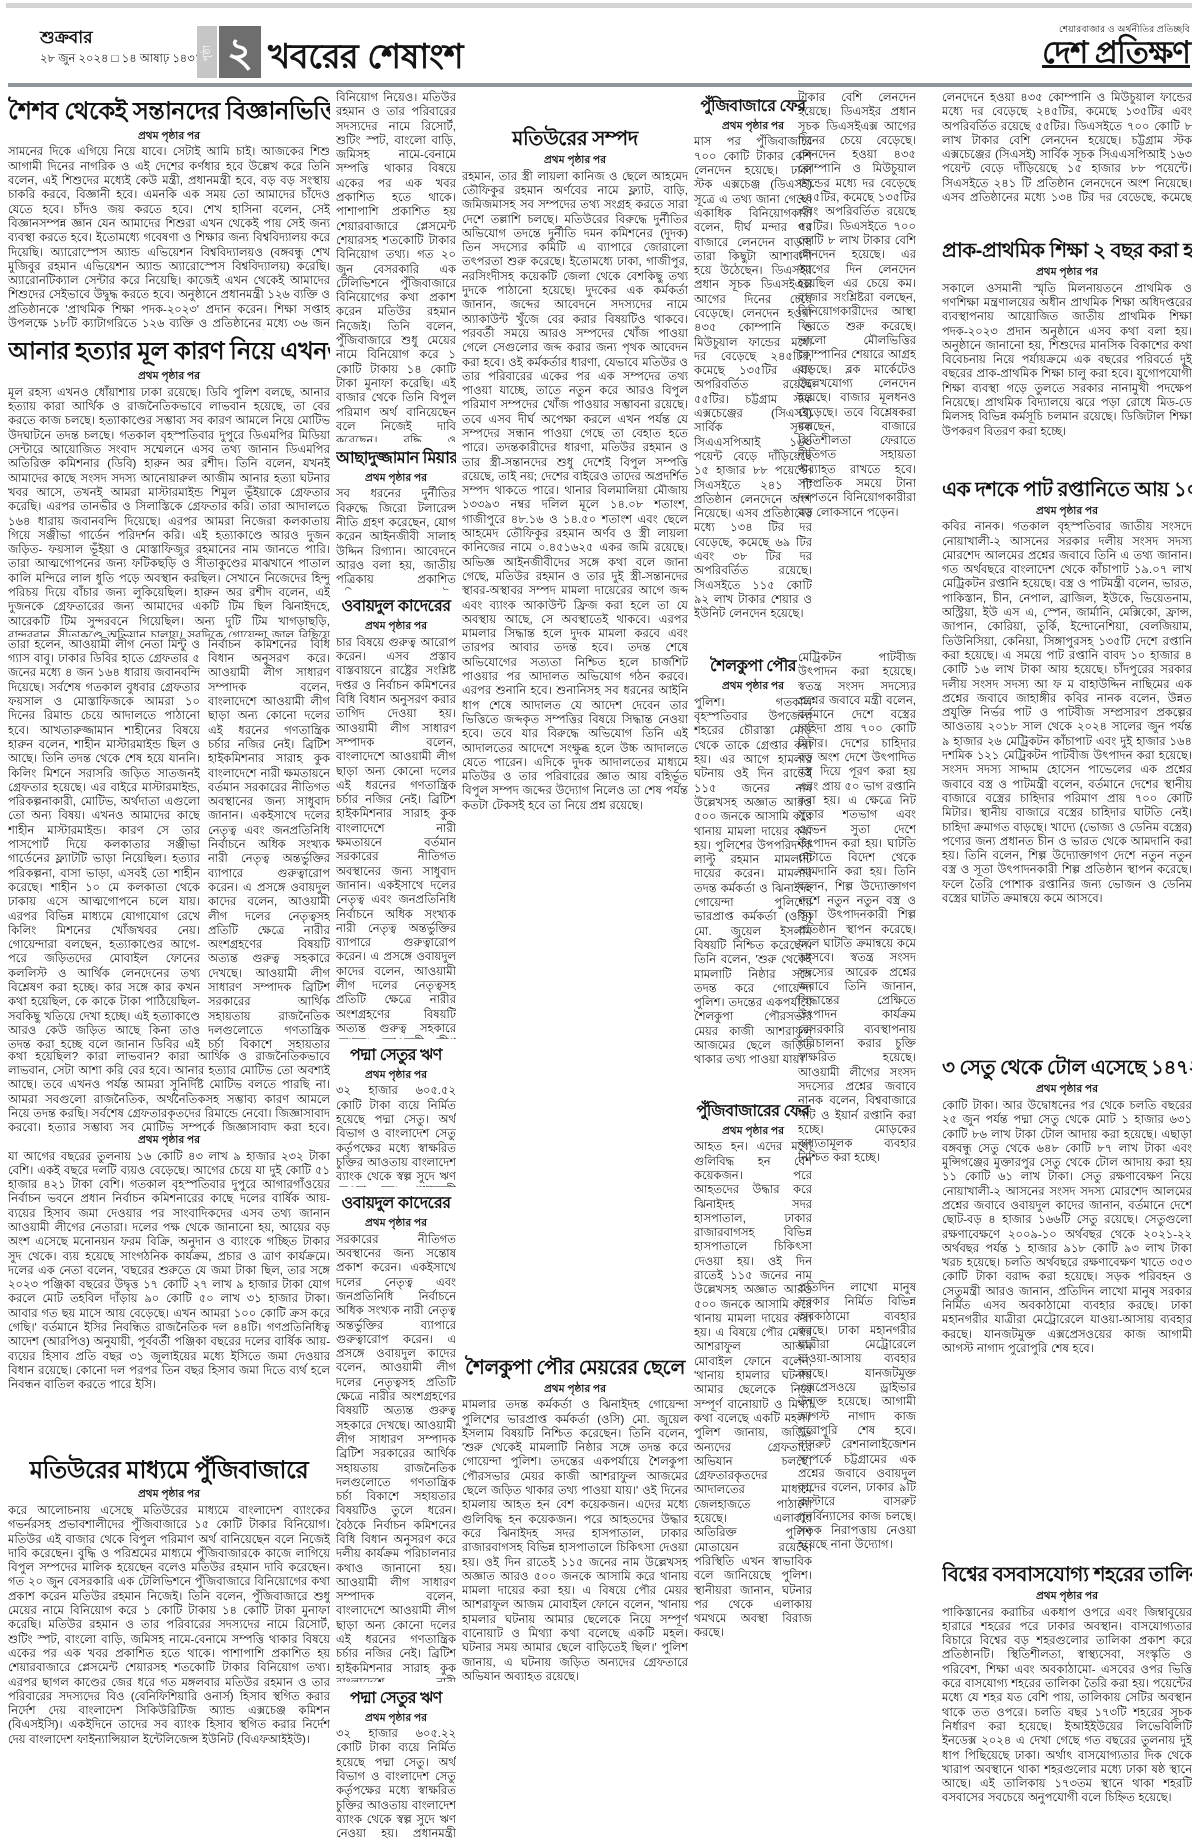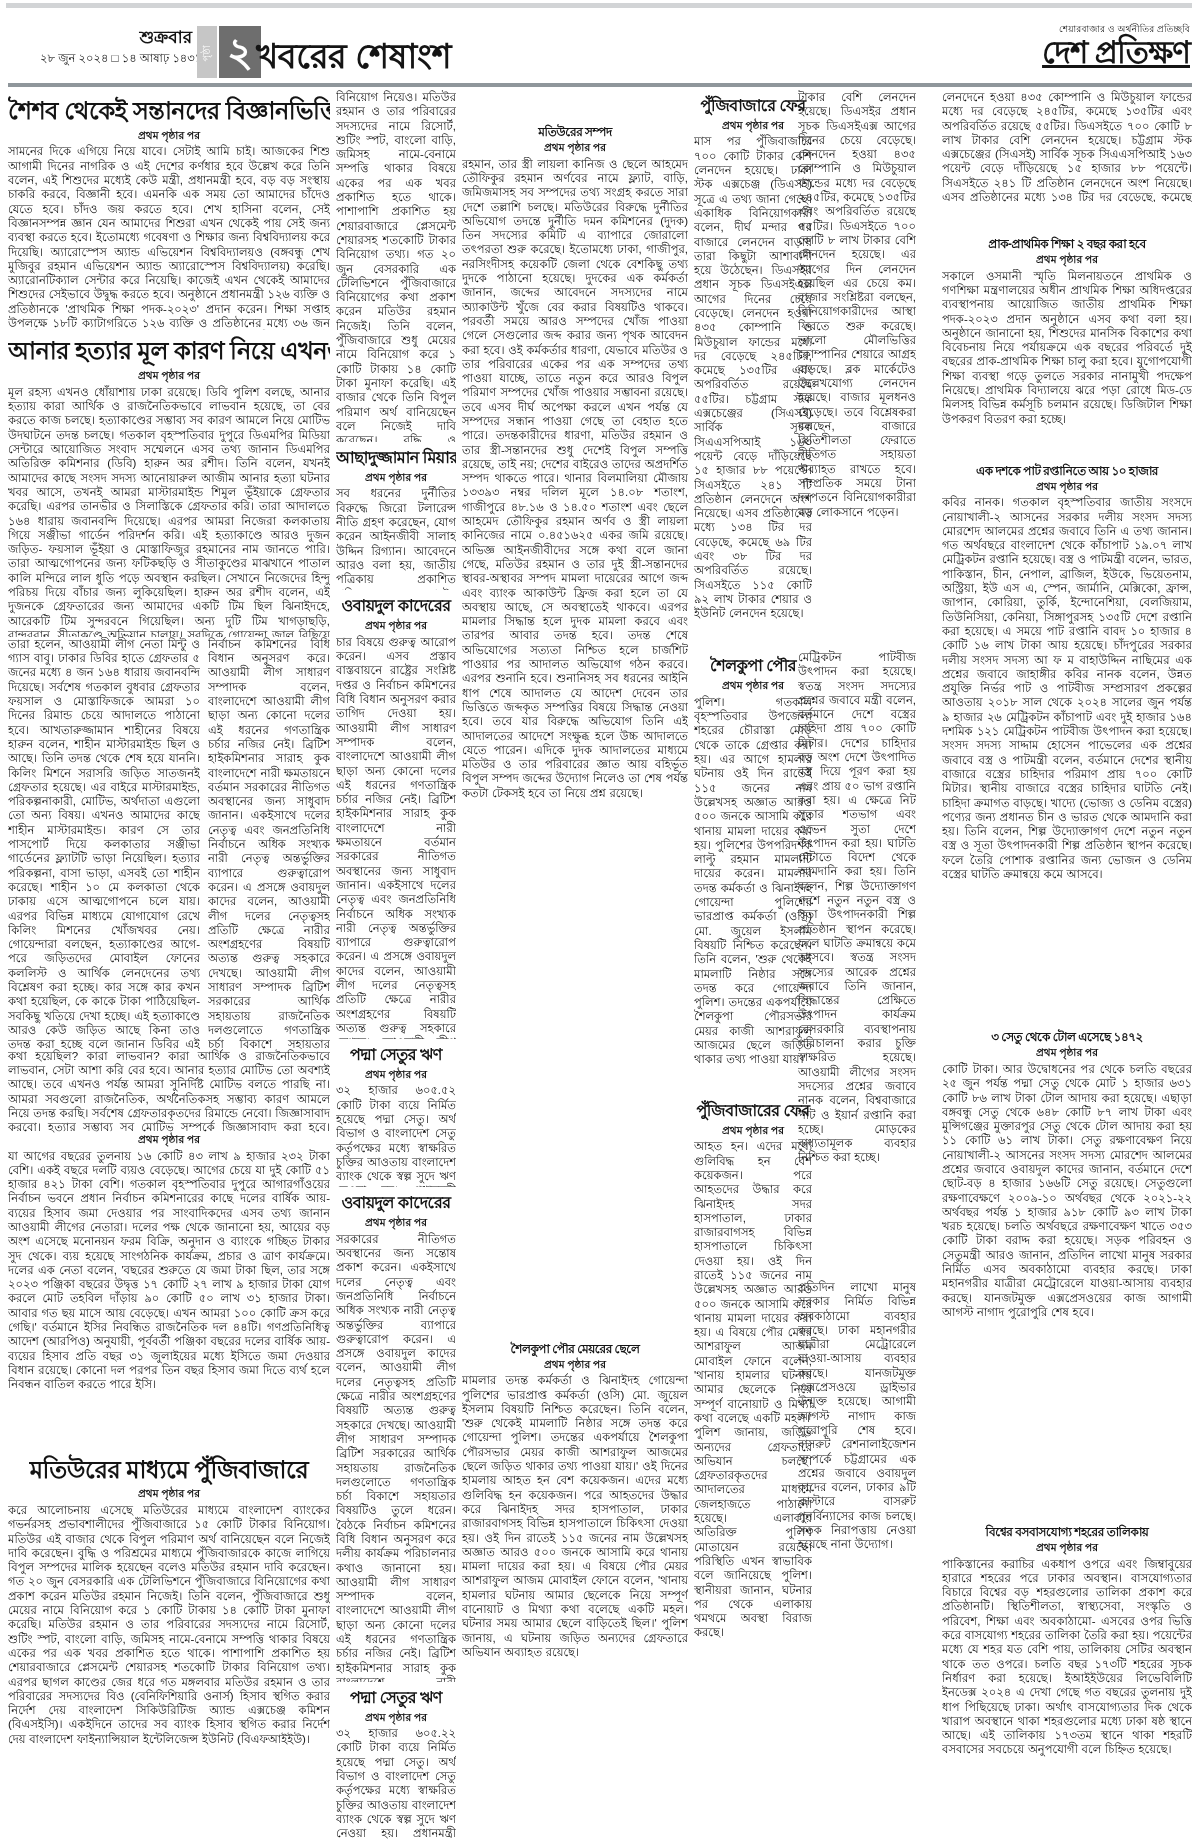--- a/index.html
+++ b/index.html
@@ -1,46 +1,46 @@
 <!DOCTYPE html>
 <html lang="bn"><head>
 <meta charset="utf-8">
 <style>
   html,body{margin:0;padding:0;background:#e8e8e8;}
   .page{position:relative;width:1200px;height:1843px;background:#ffffff;margin:0 auto;
         font-family:"Liberation Sans",sans-serif;color:#141414;overflow:hidden;}
   .top-hairline{position:absolute;left:6px;top:3px;width:1186px;height:5px;background:#d2d4d6;}
   
   .header{position:absolute;left:0;top:10px;width:1200px;height:74px;}
-  .dateblock{position:absolute;left:40px;top:18px;width:152px;text-align:right;}
+  .dateblock{position:absolute;left:40px;top:18px;width:152px;}
   .weekday{font-weight:bold;font-size:17px;line-height:1.2;}
   .dateline{font-size:11.5px;margin-top:2px;white-space:nowrap;}
   .pagelabel-box{position:absolute;left:197px;top:16px;width:20px;height:52px;background:#c6c6c6;}
   .pagelabel-box span{position:absolute;left:-14px;top:19px;display:block;width:48px;
       transform:rotate(-90deg);font-size:10px;color:#ffffff;text-align:center;}
   .pagenum-box{position:absolute;left:219px;top:16px;width:42px;height:52px;background:#6e6e6e;
       color:#ffffff;font-size:40px;font-weight:bold;text-align:center;line-height:52px;}
-  .section-title{position:absolute;left:256px;top:20px;font-size:34px;font-weight:bold;
+  .section-title{position:absolute;left:268px;top:20px;font-size:34px;font-weight:bold;
       letter-spacing:-0.5px;white-space:nowrap;}
   .brand{position:absolute;right:10px;top:12px;text-align:right;width:190px;}
   .brand-tagline{font-size:9px;letter-spacing:0.2px;margin-left:4px;}
   .brand-name{font-size:31px;font-weight:bold;letter-spacing:-1px;line-height:1.05;white-space:nowrap;text-decoration:underline;}
   .header-rule{position:absolute;left:8px;top:83px;width:1184px;height:4px;background:#8f969b;}
   
   .region{position:absolute;top:90px;height:1753px;overflow:hidden;}
   #region-left{left:8px;width:322px;}
   #region-col3{left:336px;width:120px;}
   #region-col4{left:462px;width:226px;}
   #region-col5{left:694px;width:118px;}
   #region-col6{left:798px;width:118px;}
   #region-col7{left:942px;width:250px;}
   .headline{font-weight:bold;text-align:center;white-space:nowrap;overflow:hidden;
       letter-spacing:-0.5px;margin:4px 0 0 0;}
   .h-xl{font-size:24px;line-height:1.45;}
-  .h-lg{font-size:12px;line-height:1.5;margin-top:33px;}
+  .h-lg{font-size:20px;line-height:1.5;margin-top:33px;}
   .h-md{font-size:16px;line-height:1.55;}
   .continued{font-size:10.5px;font-weight:bold;text-align:center;line-height:1.3;margin-bottom:2px;}
   .body-text{font-size:11.5px;line-height:14.3px;text-align:justify;overflow:hidden;
       word-spacing:0.5px;}
   .split{display:grid;grid-template-columns:192px 1fr;column-gap:8px;overflow:hidden;}
   .split-col{font-size:11.5px;line-height:14.3px;text-align:justify;overflow:hidden;word-spacing:0.5px;}
 </style>
 </head>
 <body>
 

